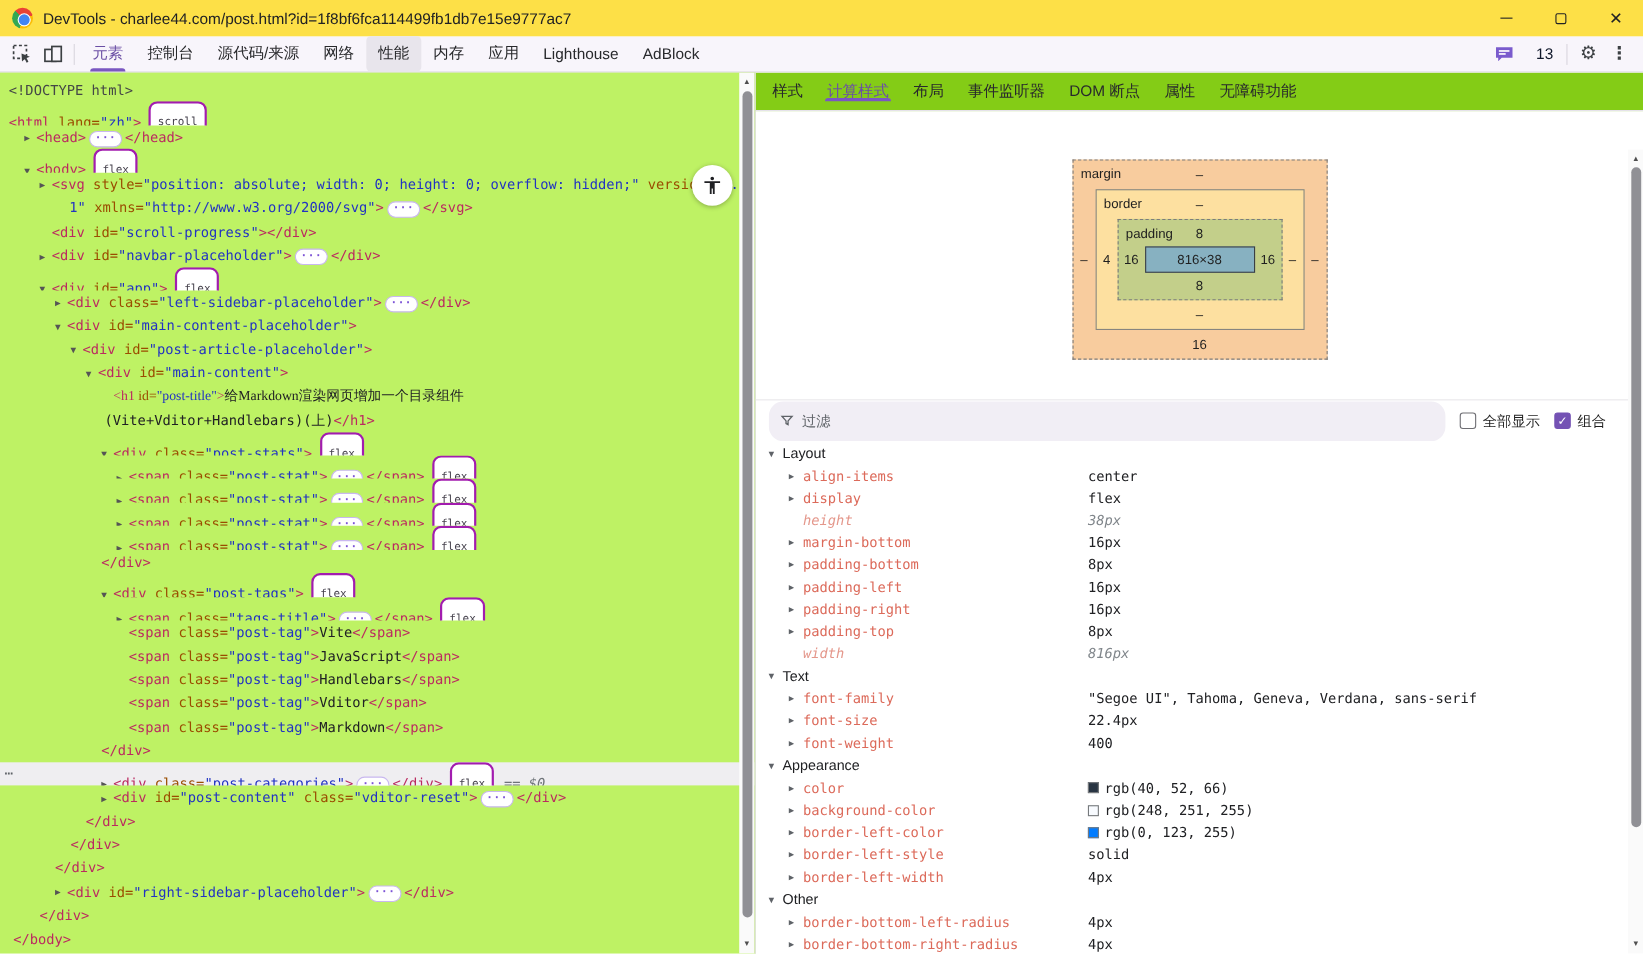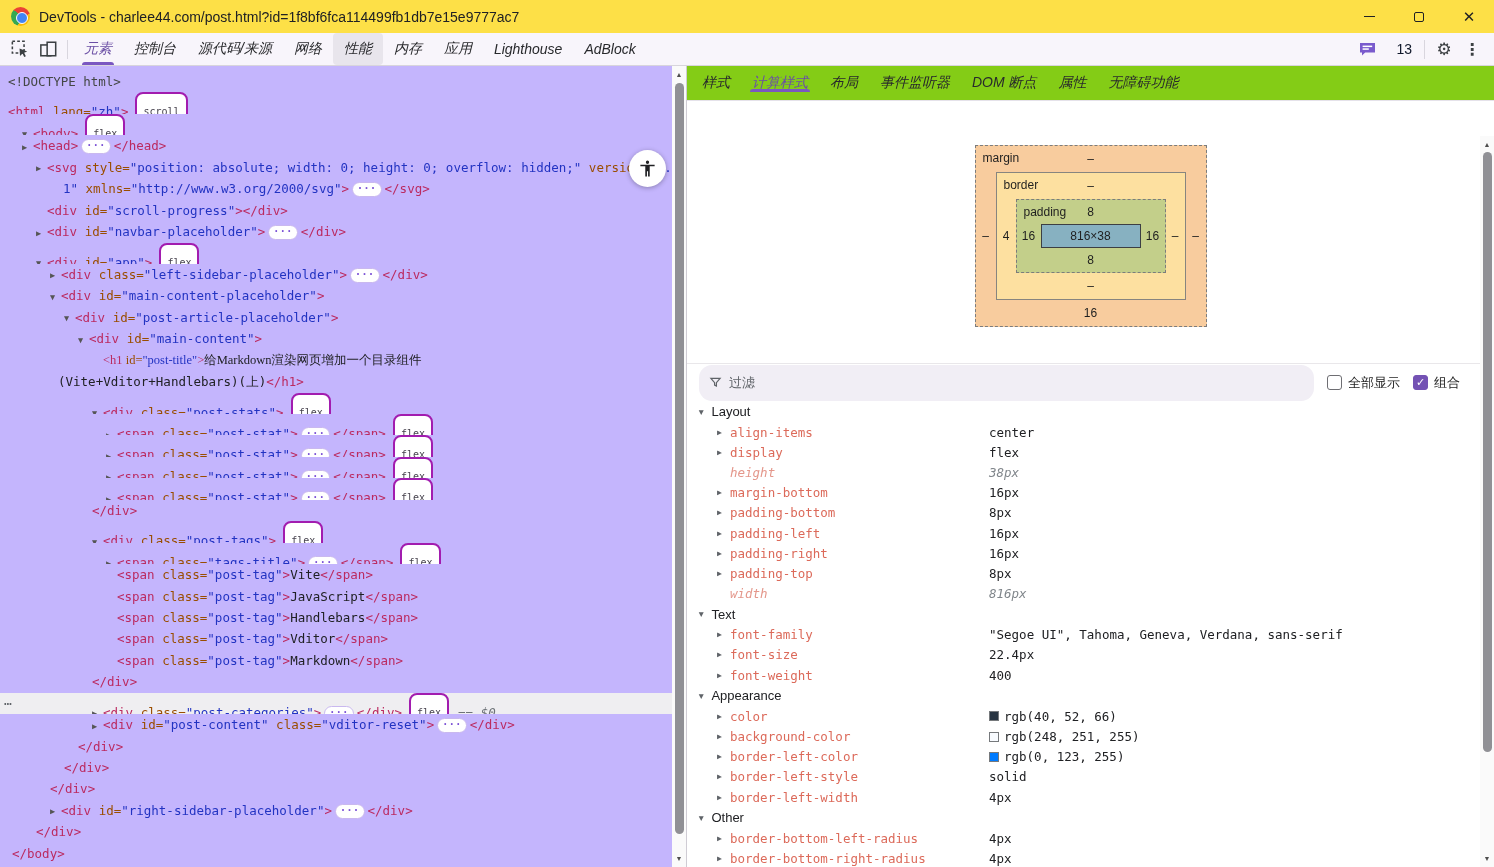--- a/index.html
+++ b/index.html
@@ -15,34 +15,34 @@
   .win-controls { position:absolute; right:0; top:0; height:33px; display:flex; }
   .wbtn { width:50px; height:33px; display:flex; align-items:center; justify-content:center; color:#202124; cursor:pointer; }
   .wbtn .bar { width:11px; height:0; border-top:1.4px solid #202124; display:block; }
   .wbtn .box { width:10px; height:10px; border:1.4px solid #202124; border-radius:2px; display:block; }
   .wbtn.close { font-size:15px; }
   
   .toolbar { height:33px; background:#f8f5fb; border-bottom:1px solid #d8d5dc;
     display:flex; align-items:center; }
   .tbtn { width:28px; height:28px; display:flex; align-items:center; justify-content:center; cursor:pointer; color:#3c4043; }
   .vdiv { width:1px; height:19px; background:#d9d6de; margin:0 5px; }
-  .main-tabs, .side-tabs { display:flex; height:100%; align-items:stretch;font-style:italic; }
+  .main-tabs, .side-tabs { display:flex; height:100%; align-items:stretch; }
   .mtab { display:flex; align-items:center; padding:0 11px; font-size:14px; color:#28292c;
     position:relative; cursor:pointer; white-space:nowrap; }
   .mtab.sel { color:#6b4fa5; }
   .mtab.sel::after { content:""; position:absolute; left:9px; right:9px; bottom:0; height:3px;
     background:#7a57c1; border-radius:3px 3px 0 0; }
   .mtab.hov { background:#e8e5ec; border-radius:4px; }
   .toolbar-right { margin-left:auto; display:flex; align-items:center; padding-right:8px; }
   .issues { display:flex; align-items:center; gap:20px; font-size:14px; color:#0f172a; padding:0 7px; cursor:pointer; }
   .gearglyph { font-size:17px; }
   .kebab { font-size:16px; font-weight:bold; letter-spacing:0; }
   
   .content { display:flex; height:801px; }
-  .left-panel { width:687px; border-right:1px solid #cfccd4; position:relative; background:#c4b5fd; overflow:hidden; }
+  .left-panel { width:687px; border-right:1px solid #cfccd4; position:relative; background:#bef264; overflow:hidden; }
   .right-panel { flex:1; position:relative; background:#fff; overflow:hidden; }
   
   .dom-tree { padding-top:5px; font-family:"DejaVu Sans Mono","Liberation Mono",monospace;
     font-size:12.5px; color:#202124; }
   .trow { height:21.45px; line-height:21.45px; white-space:nowrap; overflow:hidden; position:relative; cursor:default; }
   .trow.sel { background:#efeef1; }
   .gutter-dots { position:absolute; left:4px; top:0; color:#5f6368; letter-spacing:-1px; font-size:13px; }
   .arrow { display:inline-block; width:11px; font-size:8.5px; color:#555; vertical-align:0.5px; }
   .sg-t { color:#bb2a60; }
   .sg-a { color:#9a4d00; }
@@ -161,33 +161,33 @@
     <span class="tbtn kebab">⋮</span>
   </div>
 </div>
 
 <div class="content">
 
   <div class="left-panel">
     <div class="dom-tree" id="dom-tree">
         <div class="trow" style="padding-left: 8px;"><span class="sg-g">&lt;!DOCTYPE html&gt;</span></div>
         <div class="trow" style="padding-left: 8px;"><span class="sg-t">&lt;html</span><span class="sg-a"> lang=</span><span class="sg-v">"zh"</span><span class="sg-t">&gt;</span><span class="badge">scroll</span></div>
+        <div class="trow" style="padding-left: 22px;"><span class="arrow">▶</span><span class="sg-t">&lt;head&gt;</span><span class="dots">···</span><span class="sg-t">&lt;/head&gt;</span></div>
         <div class="trow" style="padding-left: 22px;"><span class="arrow">▼</span><span class="sg-t">&lt;body&gt;</span><span class="badge">flex</span></div>
-        <div class="trow" style="padding-left: 22px;"><span class="arrow">▶</span><span class="sg-t">&lt;head&gt;</span><span class="dots">···</span><span class="sg-t">&lt;/head&gt;</span></div>
         <div class="trow" style="padding-left: 36px;"><span class="arrow">▶</span><span class="sg-t">&lt;svg</span><span class="sg-a"> style=</span><span class="sg-v">"position: absolute; width: 0; height: 0; overflow: hidden;"</span><span class="sg-a"> version=</span><span class="sg-v">"1.</span></div>
         <div class="trow" style="padding-left: 63px;"><span class="sg-v">1"</span><span class="sg-a"> xmlns=</span><span class="sg-v">"http://www.w3.org/2000/svg"</span><span class="sg-t">&gt;</span><span class="dots">···</span><span class="sg-t">&lt;/svg&gt;</span></div>
         <div class="trow" style="padding-left: 47px;"><span class="sg-t">&lt;div</span><span class="sg-a"> id=</span><span class="sg-v">"scroll-progress"</span><span class="sg-t">&gt;&lt;/div&gt;</span></div>
         <div class="trow" style="padding-left: 36px;"><span class="arrow">▶</span><span class="sg-t">&lt;div</span><span class="sg-a"> id=</span><span class="sg-v">"navbar-placeholder"</span><span class="sg-t">&gt;</span><span class="dots">···</span><span class="sg-t">&lt;/div&gt;</span></div>
         <div class="trow" style="padding-left: 36px;"><span class="arrow">▼</span><span class="sg-t">&lt;div</span><span class="sg-a"> id=</span><span class="sg-v">"app"</span><span class="sg-t">&gt;</span><span class="badge">flex</span></div>
         <div class="trow" style="padding-left: 50px;"><span class="arrow">▶</span><span class="sg-t">&lt;div</span><span class="sg-a"> class=</span><span class="sg-v">"left-sidebar-placeholder"</span><span class="sg-t">&gt;</span><span class="dots">···</span><span class="sg-t">&lt;/div&gt;</span></div>
         <div class="trow" style="padding-left: 50px;"><span class="arrow">▼</span><span class="sg-t">&lt;div</span><span class="sg-a"> id=</span><span class="sg-v">"main-content-placeholder"</span><span class="sg-t">&gt;</span></div>
         <div class="trow" style="padding-left: 64px;"><span class="arrow">▼</span><span class="sg-t">&lt;div</span><span class="sg-a"> id=</span><span class="sg-v">"post-article-placeholder"</span><span class="sg-t">&gt;</span></div>
         <div class="trow" style="padding-left: 78px;"><span class="arrow">▼</span><span class="sg-t">&lt;div</span><span class="sg-a"> id=</span><span class="sg-v">"main-content"</span><span class="sg-t">&gt;</span></div>
         <div class="trow" style="padding-left: 103px; font-family: Liberation Serif, serif;"><span class="sg-t">&lt;h1</span><span class="sg-a"> id=</span><span class="sg-v">"post-title"</span><span class="sg-t">&gt;</span><span class="sg-x">给Markdown渲染网页增加一个目录组件</span></div>
-        <div class="trow" style="padding-left: 58px;"><span class="sg-x">(Vite+Vditor+Handlebars)(上)</span><span class="sg-t">&lt;/h1&gt;</span></div>
+        <div class="trow" style="padding-left: 95px;"><span class="sg-x">(Vite+Vditor+Handlebars)(上)</span><span class="sg-t">&lt;/h1&gt;</span></div>
         <div class="trow" style="padding-left: 92px;"><span class="arrow">▼</span><span class="sg-t">&lt;div</span><span class="sg-a"> class=</span><span class="sg-v">"post-stats"</span><span class="sg-t">&gt;</span><span class="badge">flex</span></div>
         <div class="trow" style="padding-left: 106px;"><span class="arrow">▶</span><span class="sg-t">&lt;span</span><span class="sg-a"> class=</span><span class="sg-v">"post-stat"</span><span class="sg-t">&gt;</span><span class="dots">···</span><span class="sg-t">&lt;/span&gt;</span><span class="badge">flex</span></div>
         <div class="trow" style="padding-left: 106px;"><span class="arrow">▶</span><span class="sg-t">&lt;span</span><span class="sg-a"> class=</span><span class="sg-v">"post-stat"</span><span class="sg-t">&gt;</span><span class="dots">···</span><span class="sg-t">&lt;/span&gt;</span><span class="badge">flex</span></div>
         <div class="trow" style="padding-left: 106px;"><span class="arrow">▶</span><span class="sg-t">&lt;span</span><span class="sg-a"> class=</span><span class="sg-v">"post-stat"</span><span class="sg-t">&gt;</span><span class="dots">···</span><span class="sg-t">&lt;/span&gt;</span><span class="badge">flex</span></div>
         <div class="trow" style="padding-left: 106px;"><span class="arrow">▶</span><span class="sg-t">&lt;span</span><span class="sg-a"> class=</span><span class="sg-v">"post-stat"</span><span class="sg-t">&gt;</span><span class="dots">···</span><span class="sg-t">&lt;/span&gt;</span><span class="badge">flex</span></div>
         <div class="trow" style="padding-left: 92px;"><span class="sg-t">&lt;/div&gt;</span></div>
         <div class="trow" style="padding-left: 92px;"><span class="arrow">▼</span><span class="sg-t">&lt;div</span><span class="sg-a"> class=</span><span class="sg-v">"post-tags"</span><span class="sg-t">&gt;</span><span class="badge">flex</span></div>
         <div class="trow" style="padding-left: 106px;"><span class="arrow">▶</span><span class="sg-t">&lt;span</span><span class="sg-a"> class=</span><span class="sg-v">"tags-title"</span><span class="sg-t">&gt;</span><span class="dots">···</span><span class="sg-t">&lt;/span&gt;</span><span class="badge">flex</span></div>
         <div class="trow" style="padding-left: 117px;"><span class="sg-t">&lt;span</span><span class="sg-a"> class=</span><span class="sg-v">"post-tag"</span><span class="sg-t">&gt;</span><span class="sg-x">Vite</span><span class="sg-t">&lt;/span&gt;</span></div>
         <div class="trow" style="padding-left: 117px;"><span class="sg-t">&lt;span</span><span class="sg-a"> class=</span><span class="sg-v">"post-tag"</span><span class="sg-t">&gt;</span><span class="sg-x">JavaScript</span><span class="sg-t">&lt;/span&gt;</span></div>

